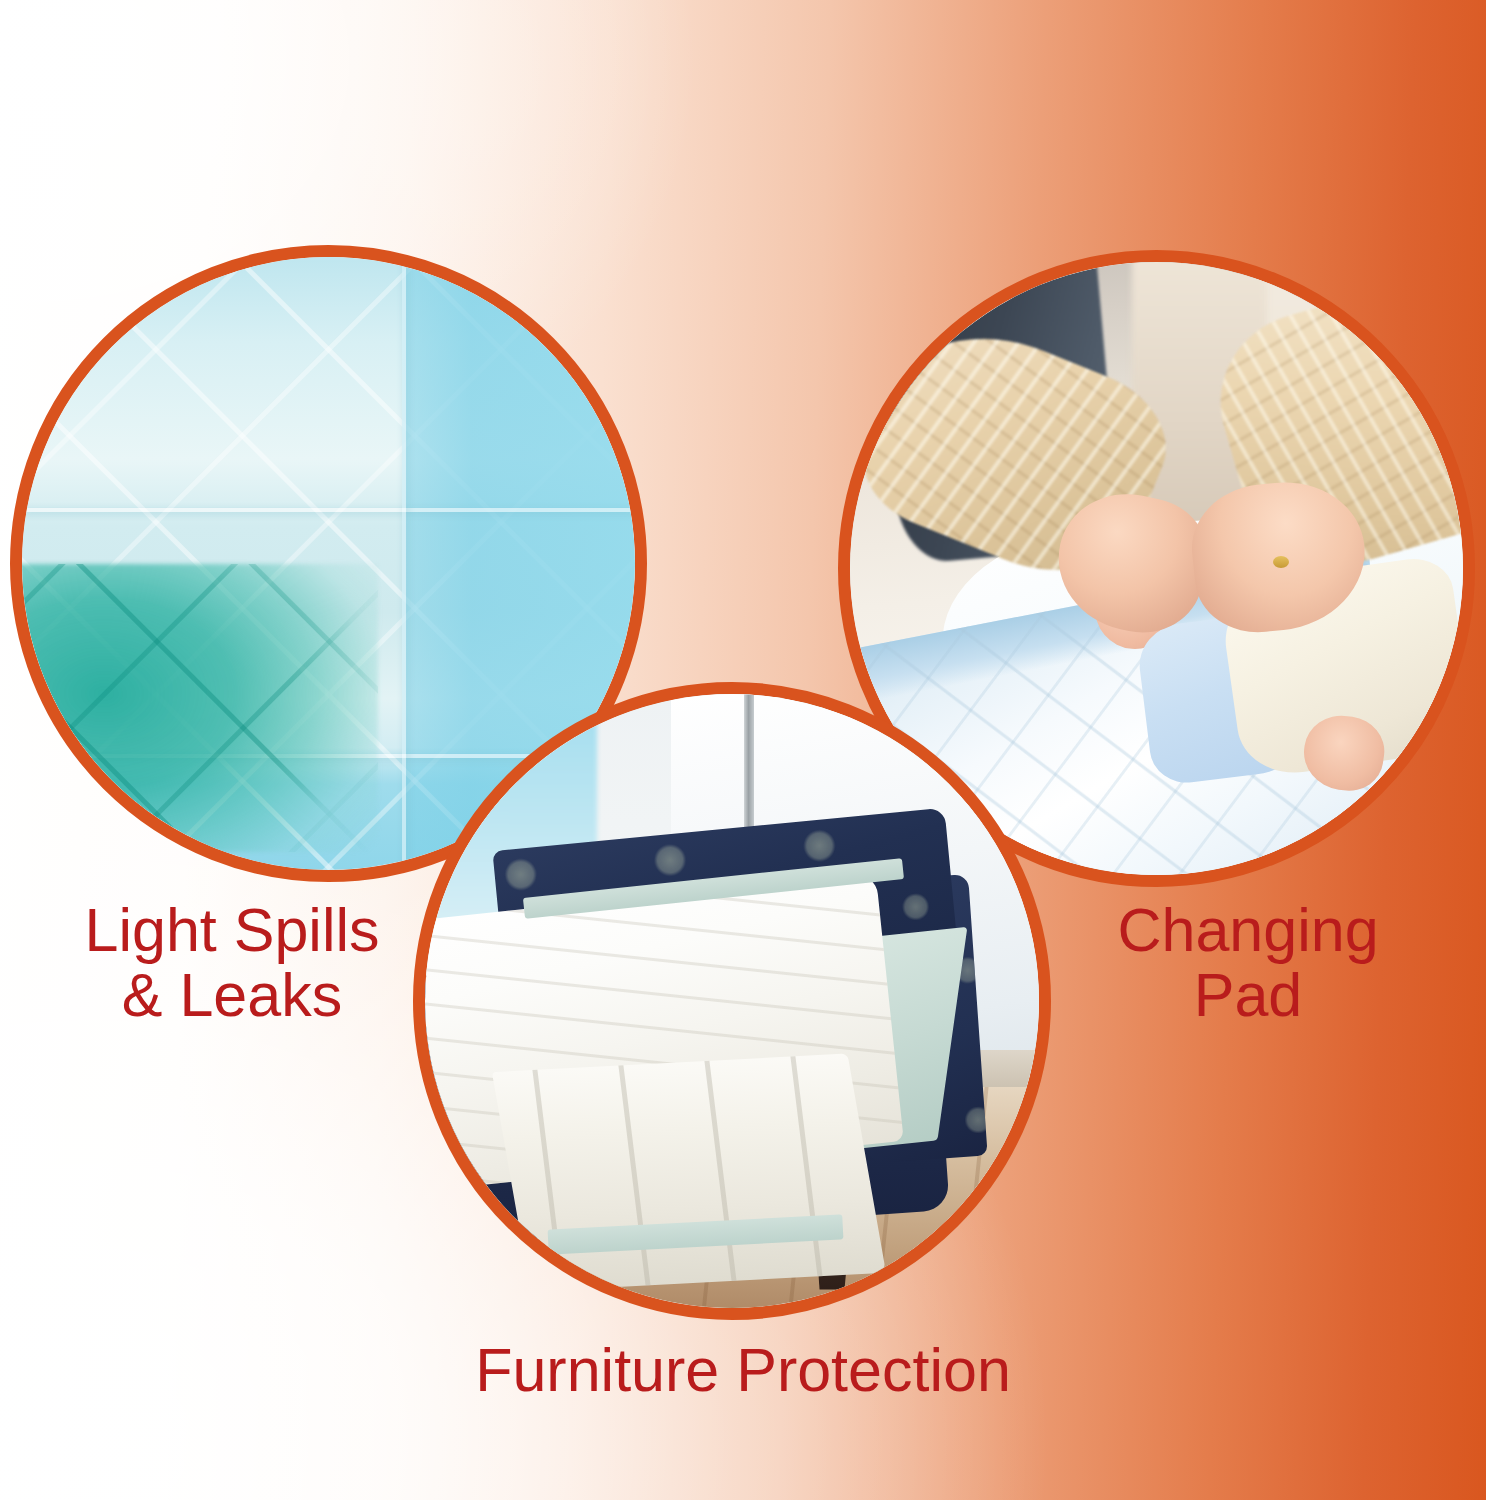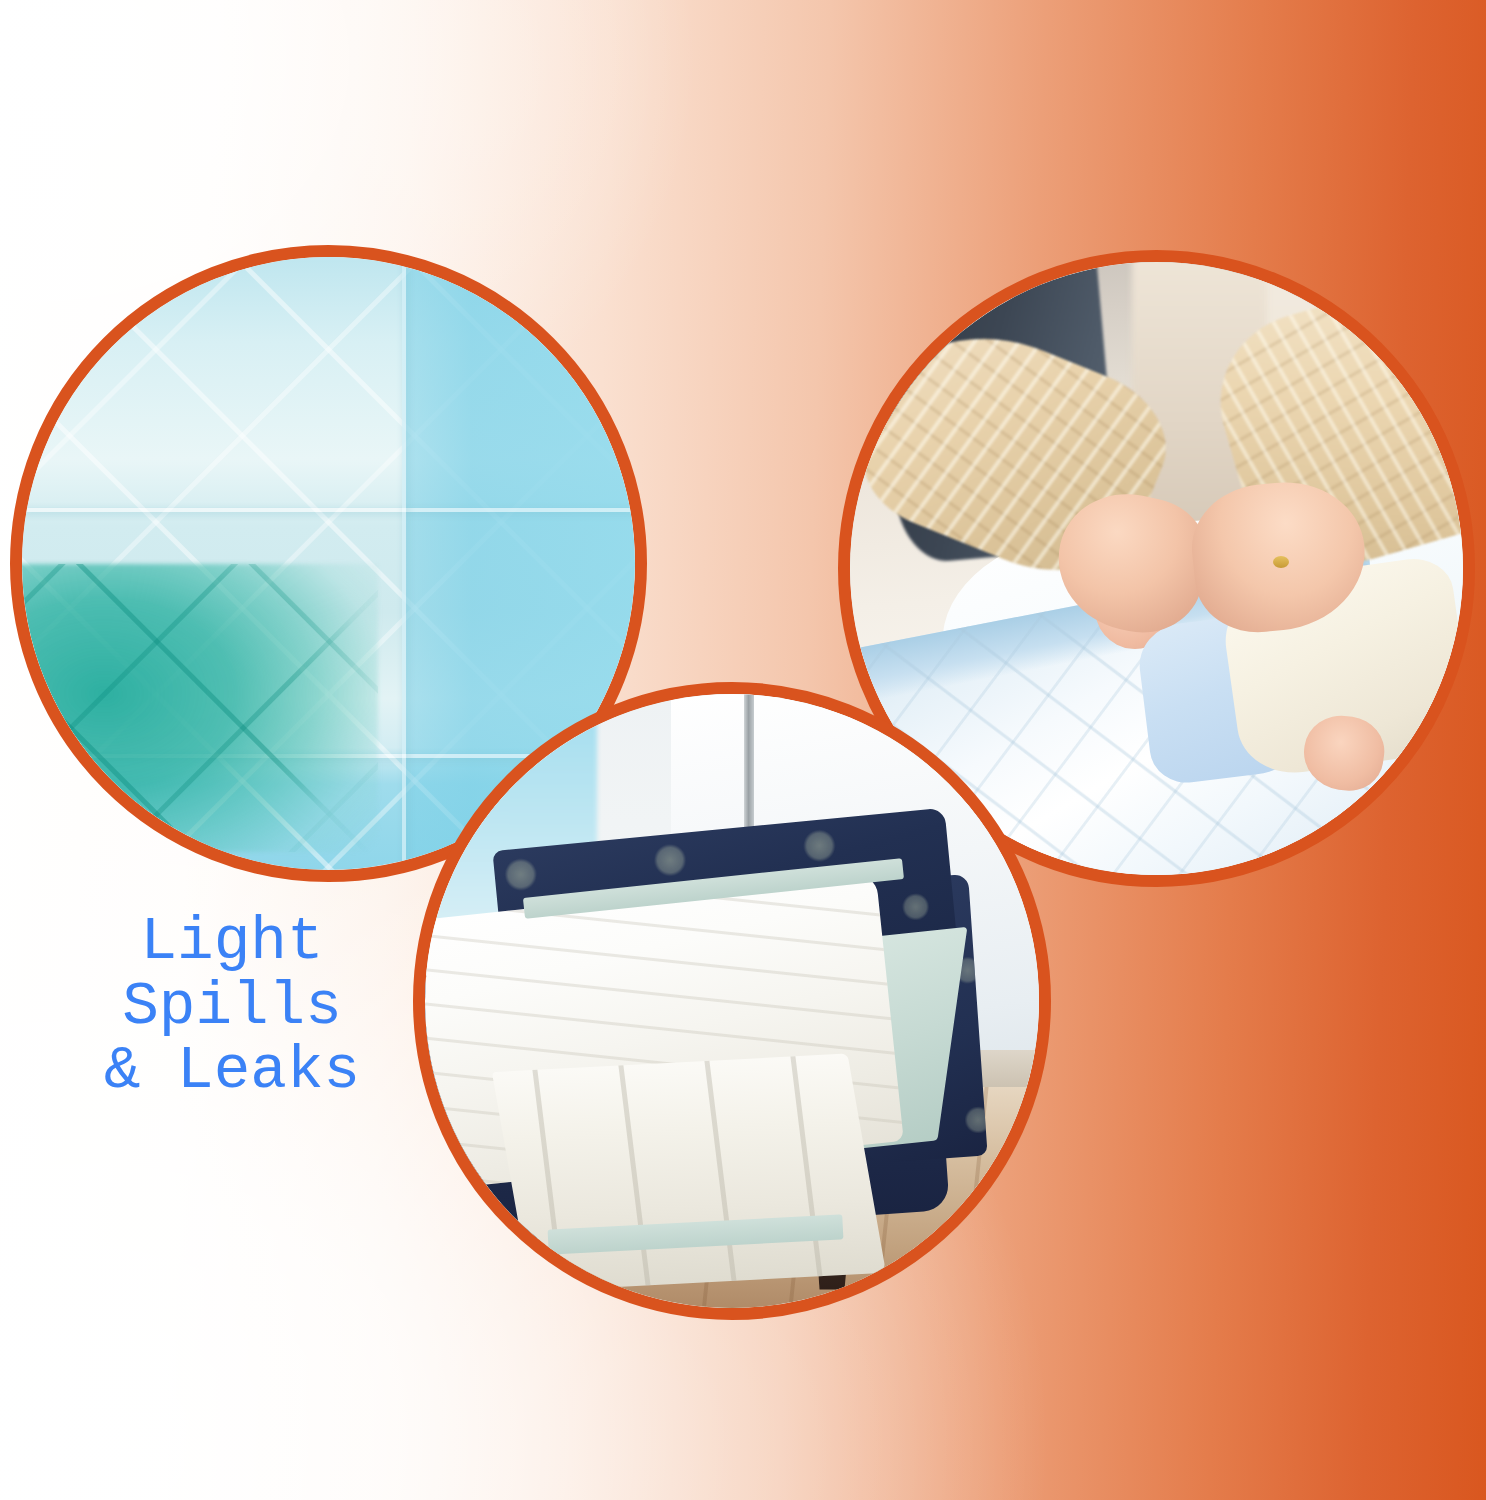--- a/index.html
+++ b/index.html
@@ -577,27 +577,26 @@
     top: 79%;
     width: 7%;
     height: 18%;
     background: linear-gradient(180deg, #4a342a 0%, #3b2921 58%, #2e1f19 100%);
     clip-path: polygon(0% 0%, 100% 0%, 76% 100%, 18% 100%);
   }
 
   
   .label {
     position: absolute;
-    font-family: Liberation Mono, monospace;
+    font-family: Liberation Sans, sans-serif;
     font-weight: 400;
-    color: #3b82f6;
+    color: #b91c1c;
     line-height: 1.06;
     z-index: 7;
     white-space: pre-line;
-    margin-top: 12px;
   }
   #label-spills {
     left: 22px;
     top: 898px;
     width: 420px;
     text-align: center;
     font-size: 61px;
   }
   #label-changing {
     left: 1048px;
@@ -690,15 +689,18 @@
       <div class="fn-pad-drape">
         <div class="fn-pad-pleats"></div>
       </div>
       <div class="fn-pad-band fn-band-3"></div>
     </div>
   </div>
 
   <div class="label" id="label-spills">Light Spills
 &amp; Leaks</div>
 
-
+  <div class="label" id="label-changing">Changing
+Pad</div>
+
+  <div class="label" id="label-furniture">Furniture Protection</div>
 
 </div>
 
 </body></html>

